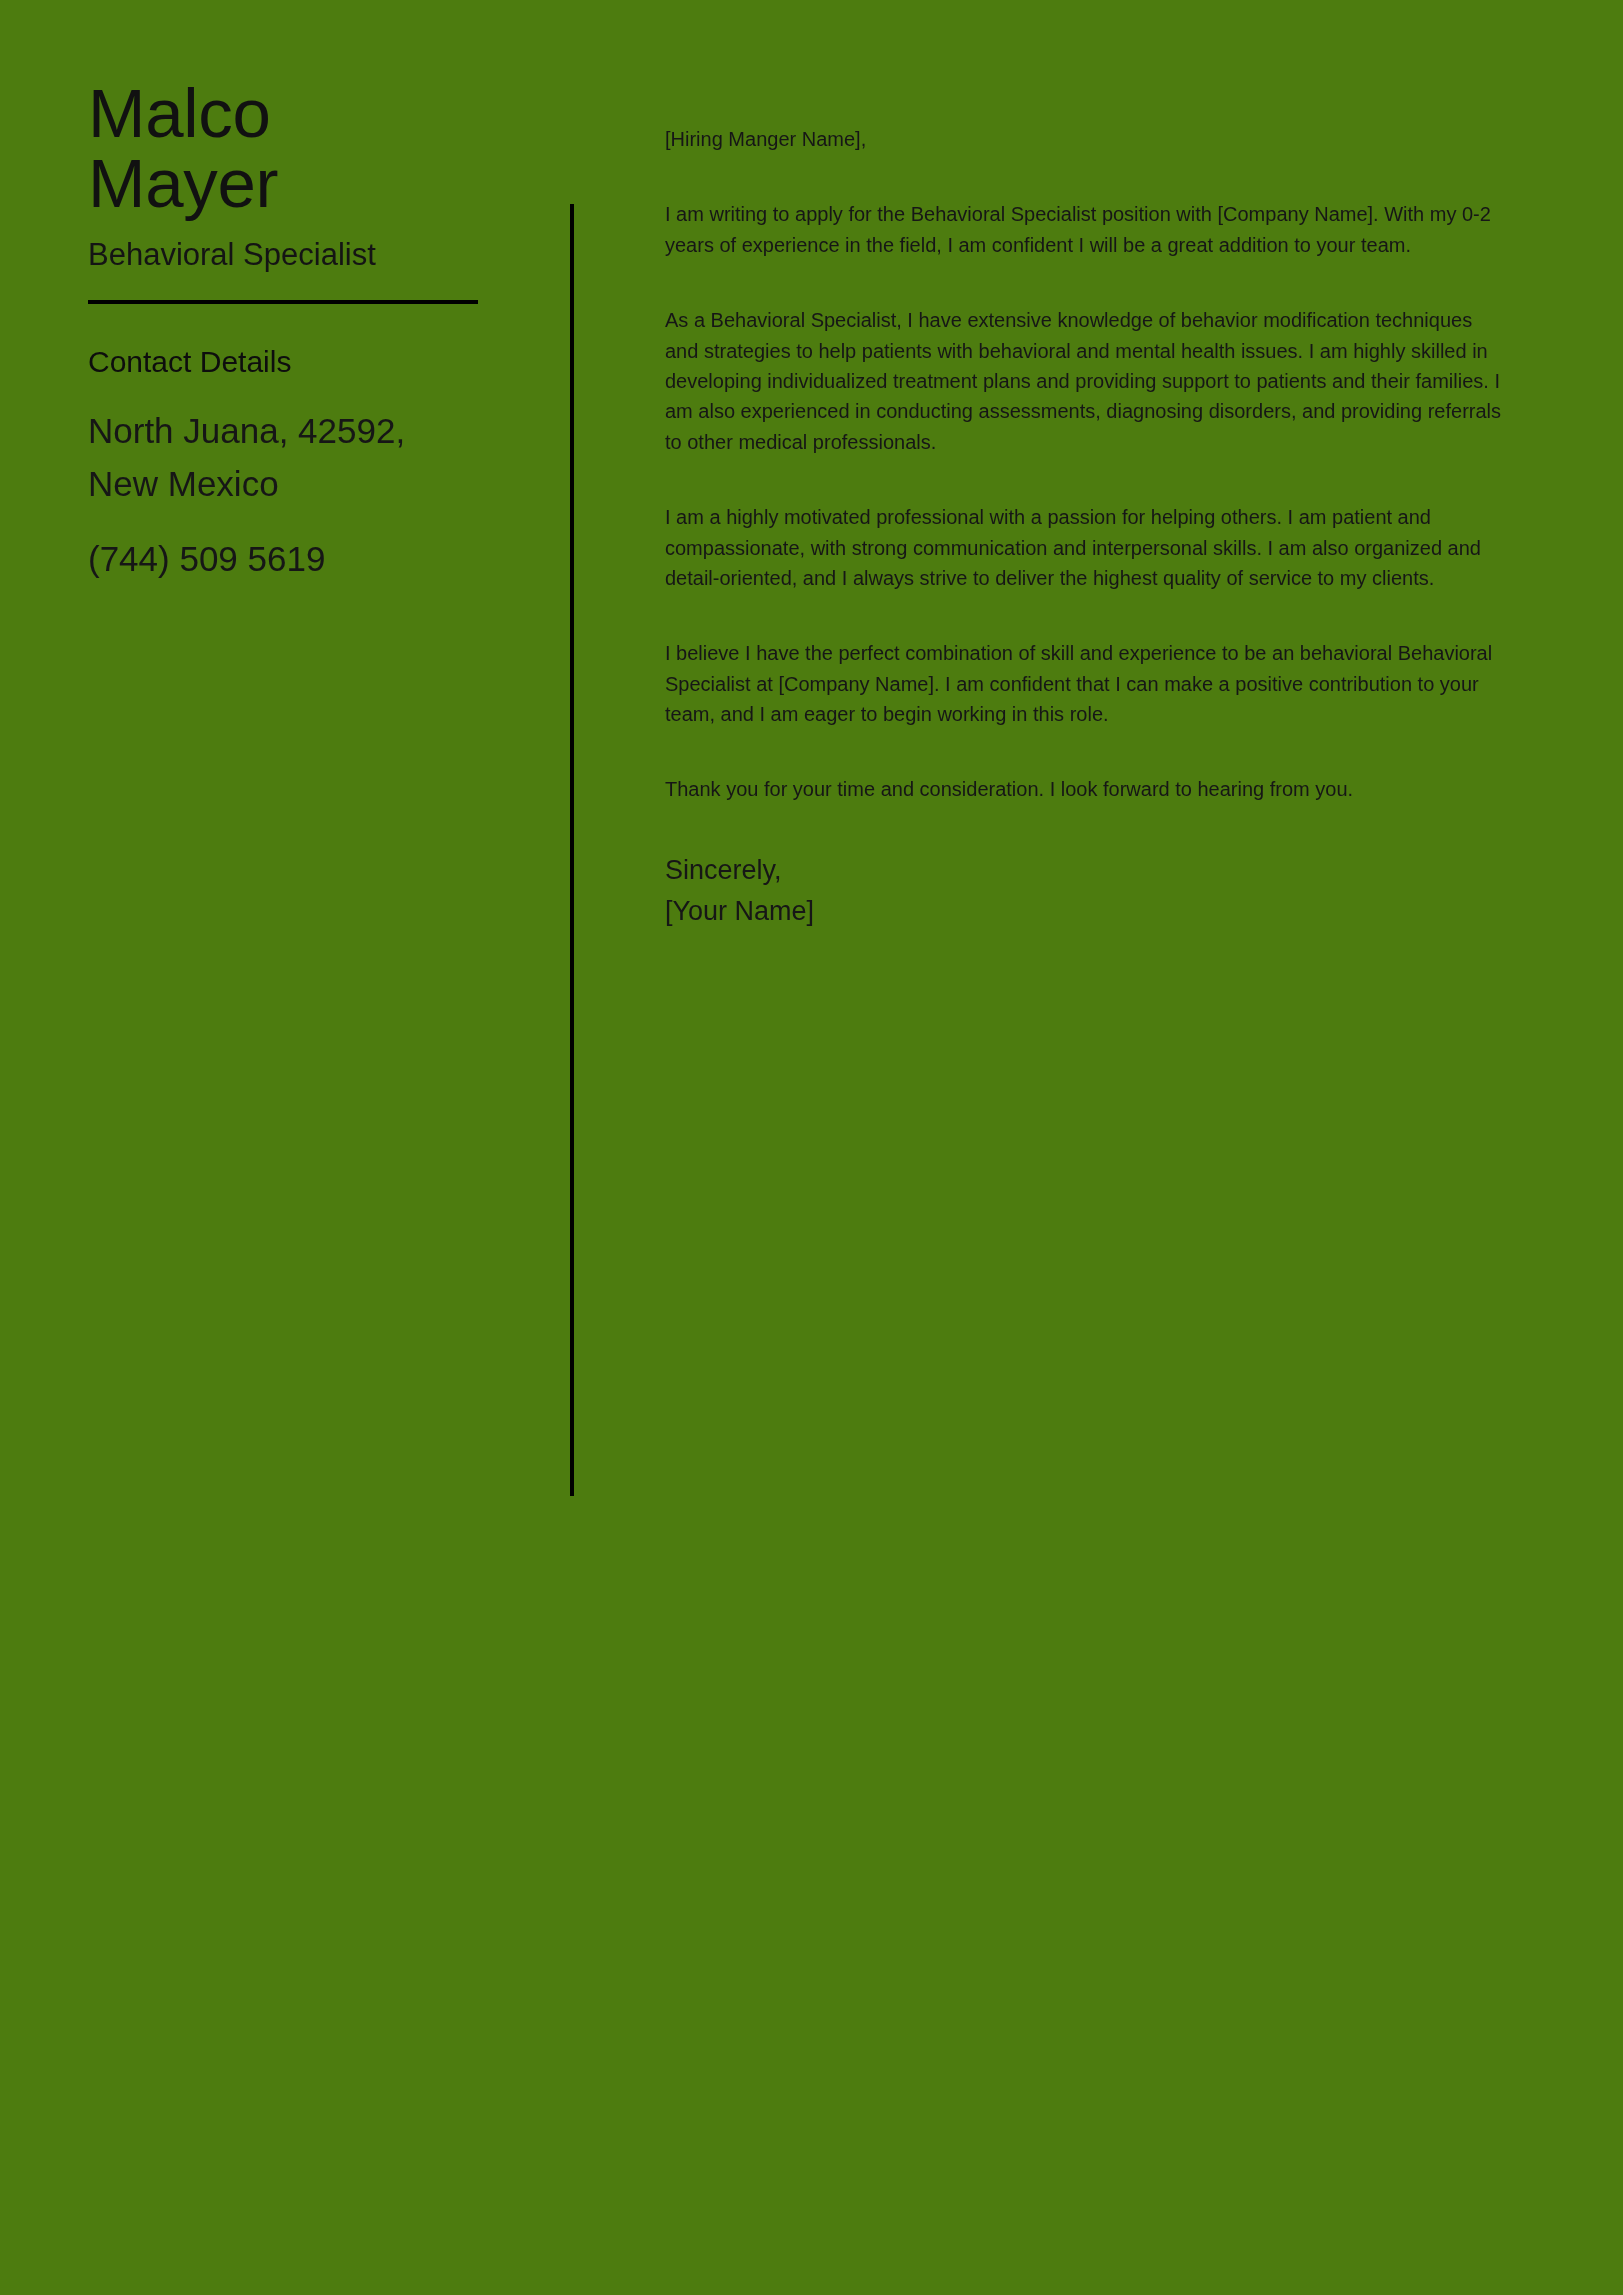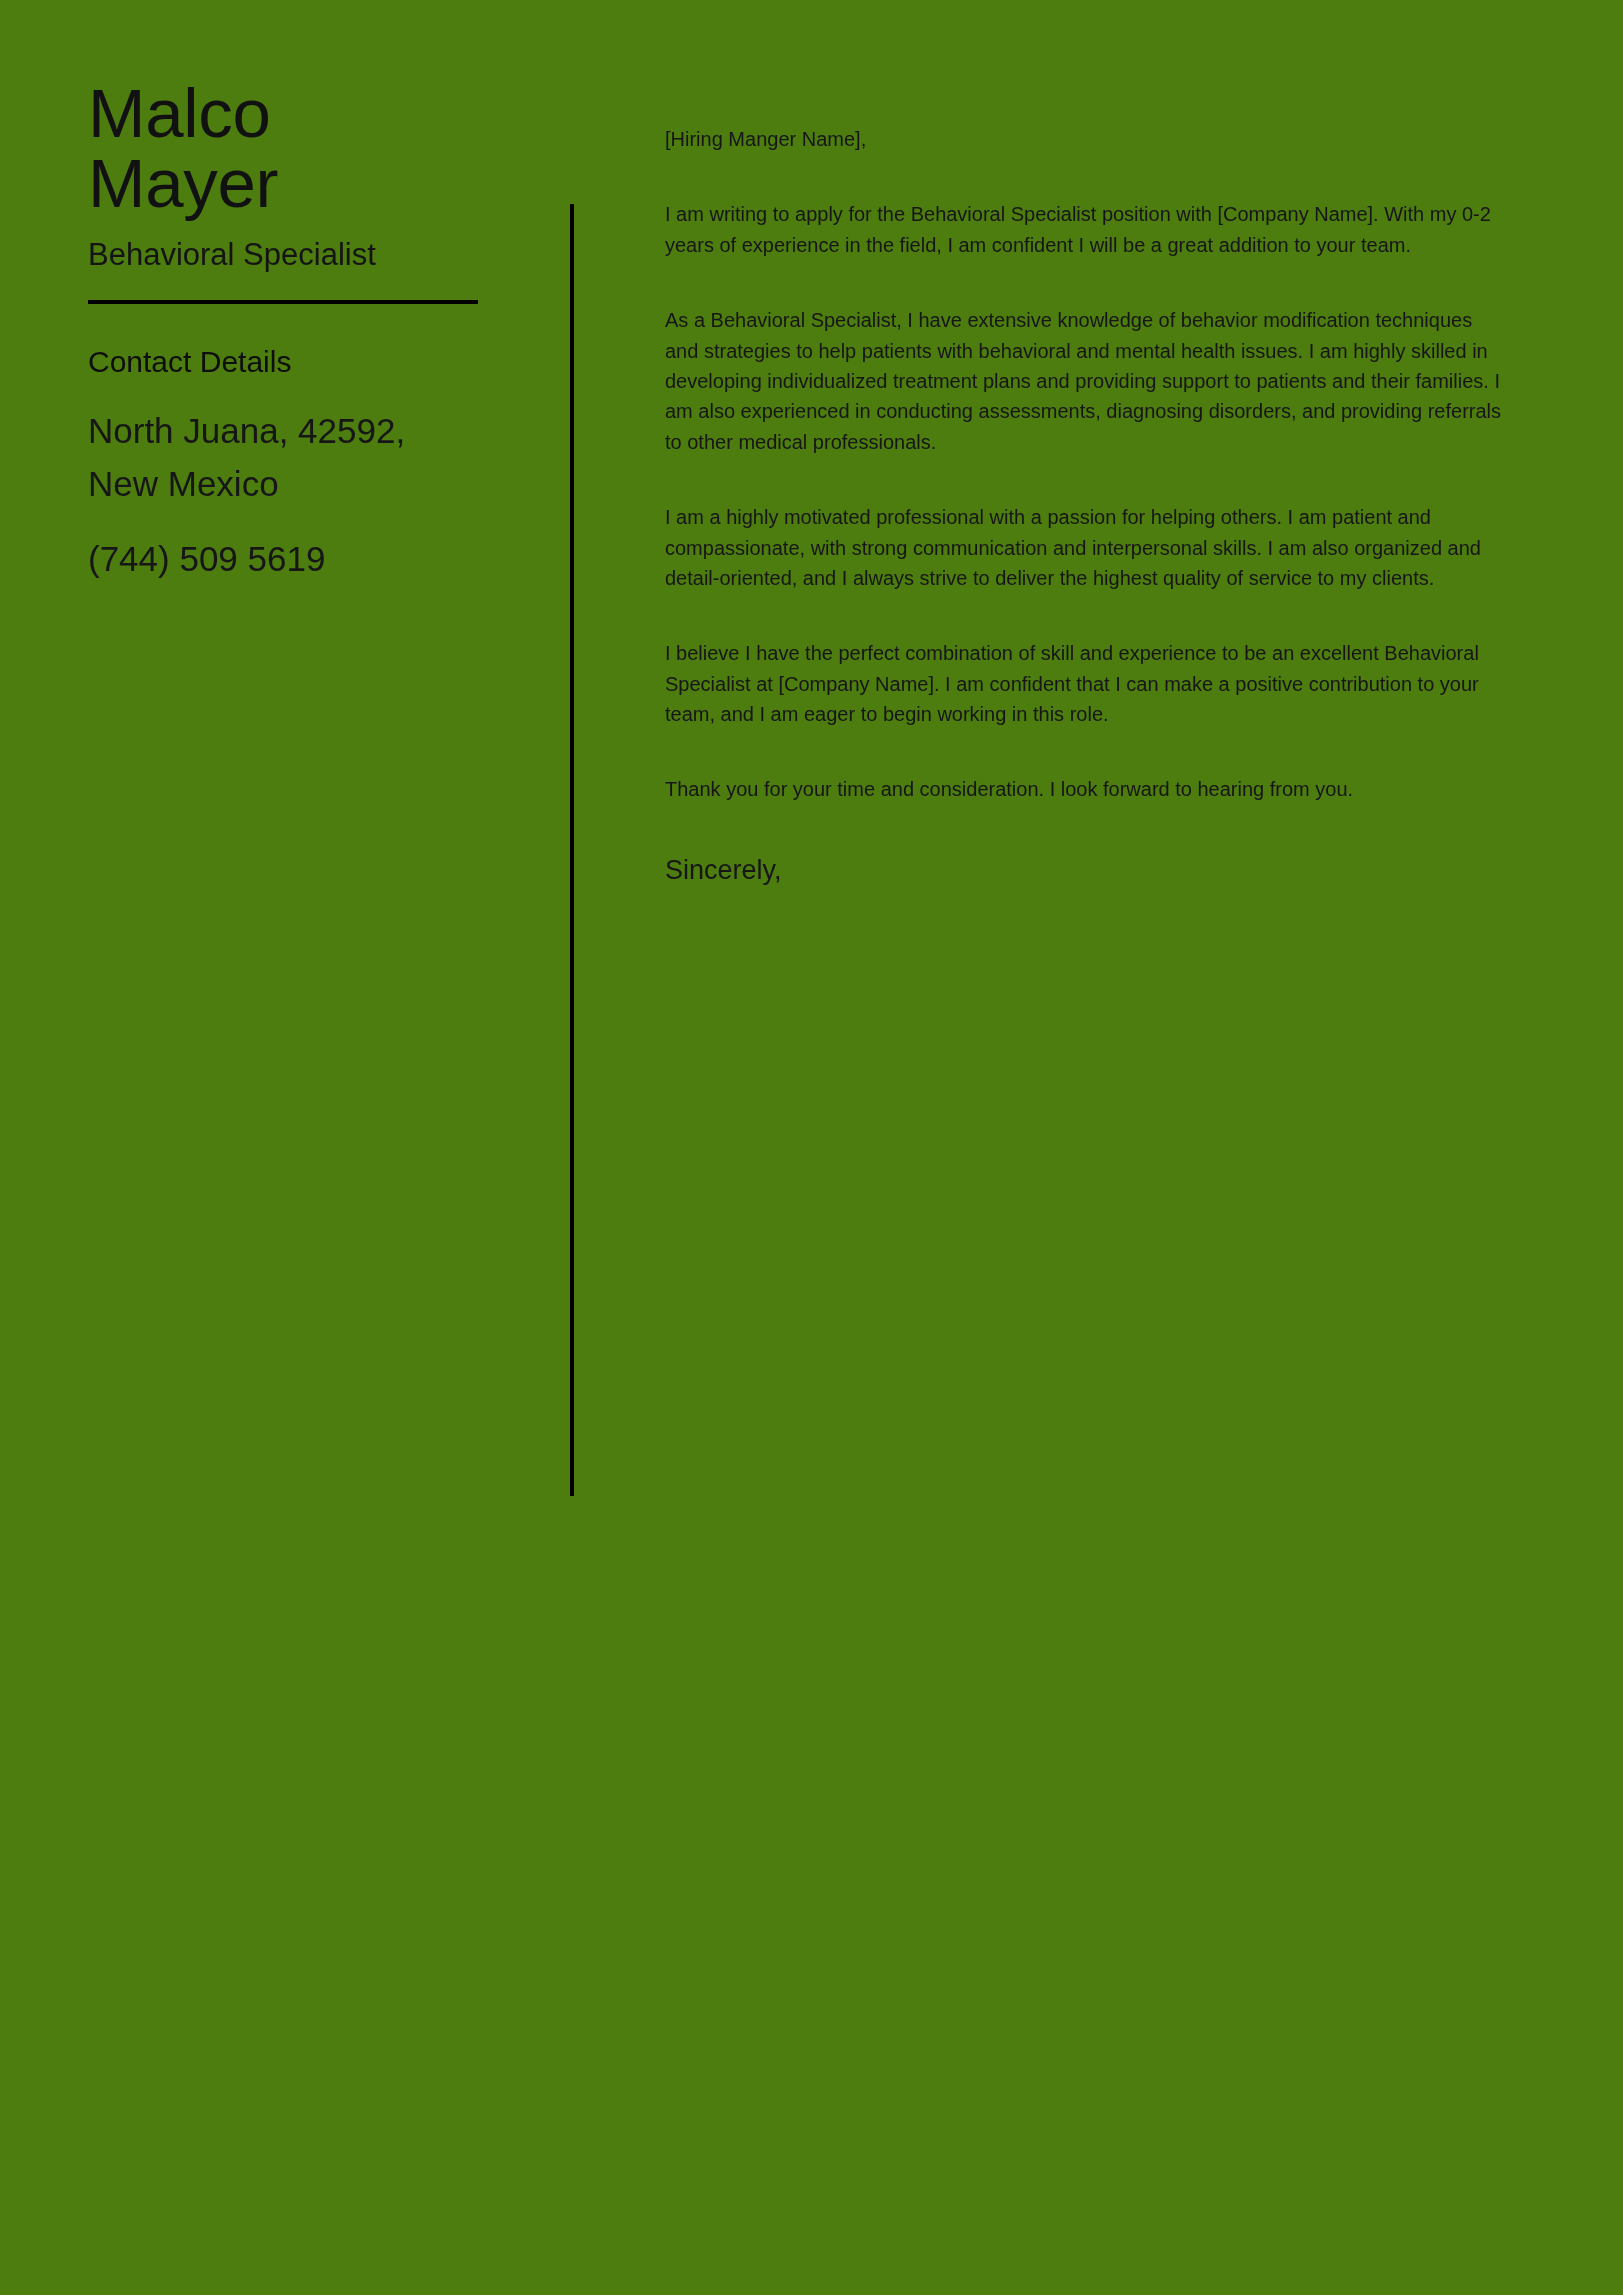--- a/index.html
+++ b/index.html
@@ -144,24 +144,25 @@
   <div id="letter">
 
     <p class="letter-para">[Hiring Manger Name],</p>
 
     <p class="letter-para">I am writing to apply for the Behavioral Specialist position with [Company Name]. With my 0-2 years of experience in the field, I am confident I will be a great addition to your team.</p>
 
     <p class="letter-para">As a Behavioral Specialist, I have extensive knowledge of behavior modification techniques and strategies to help patients with behavioral and mental health issues. I am highly skilled in developing individualized treatment plans and providing support to patients and their families. I am also experienced in conducting assessments, diagnosing disorders, and providing referrals to other medical professionals.</p>
 
     <p class="letter-para">I am a highly motivated professional with a passion for helping others. I am patient and compassionate, with strong communication and interpersonal skills. I am also organized and detail-oriented, and I always strive to deliver the highest quality of service to my clients.</p>
 
-    <p class="letter-para">I believe I have the perfect combination of skill and experience to be an excellent Behavioral Specialist at [Company Name]. I am confident that I can make a positive contribution to your team, and I am eager to begin working in this role.</p>
+    <p class="letter-para">I believe I have the perfect combination of skill and experience to be an behavioral Behavioral Specialist at [Company Name]. I am confident that I can make a positive contribution to your team, and I am eager to begin working in this role.</p>
 
     <p class="letter-para">Thank you for your time and consideration. I look forward to hearing from you.</p>
 
     <div class="sign-off">
       <div class="sign-line">Sincerely,</div>
+      <div class="sign-line">[Your Name]</div>
     </div>
 
   </div>
 
 </div>
 
 
 </body></html>

